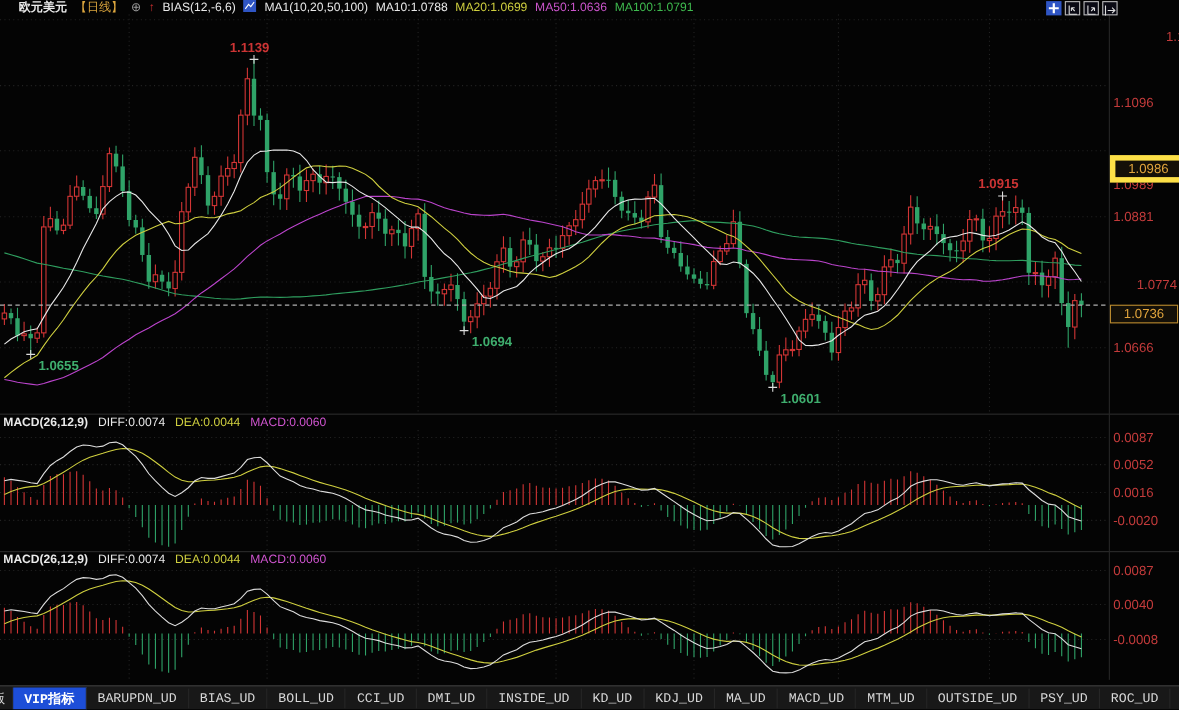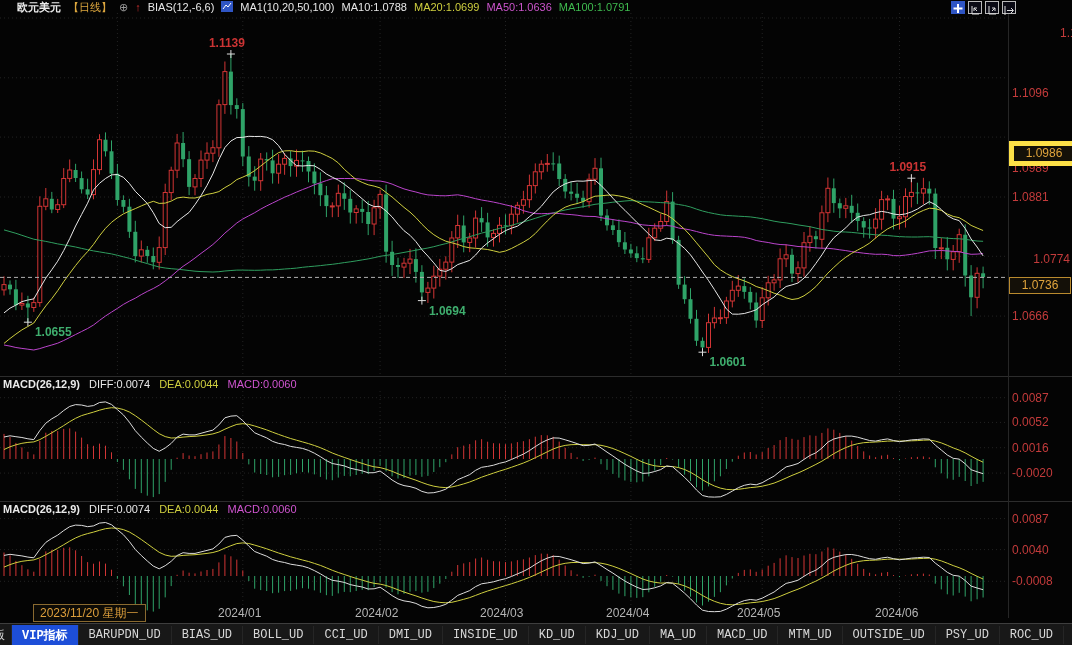--- a/index.html
+++ b/index.html
@@ -838,29 +838,20 @@
       <div class="axlab" style="top: 26px; margin-left: 48px;">1.1204</div>
       <div class="axlab" style="top: 86px;">1.1096</div>
       <div class="axlab" style="top: 130px; margin-top: 31px;">1.0989</div>
       <div class="axlab" style="top: 190px;">1.0881</div>
       <div class="axlab" style="top: 252px; text-align: right;">1.0774</div>
       <div class="axlab" style="top: 309px;">1.0666</div>
       <div class="axmark gray" style="top: 141px;">1.0986</div>
       <div class="axmark orange" style="top: 277px;">1.0736</div>
     </div>
 
-  <div id="daterow">
-      <div class="dfirst" style="left: 33px;">2023/11/20 星期一</div>
-      <div class="dlab" style="left: 218px;">2024/01</div>
-      <div class="dlab" style="left: 355px;">2024/02</div>
-      <div class="dlab" style="left: 480px;">2024/03</div>
-      <div class="dlab" style="left: 606px;">2024/04</div>
-      <div class="dlab" style="left: 737px;">2024/05</div>
-      <div class="dlab" style="left: 875px;">2024/06</div>
-    </div>
 
   <div id="tabbar">
       <div class="tab partial" style="text-indent: -8px;">版</div>
       <div class="tab sel">VIP指标</div>
       <div class="tab">BARUPDN_UD</div>
       <div class="tab">BIAS_UD</div>
       <div class="tab">BOLL_UD</div>
       <div class="tab">CCI_UD</div>
       <div class="tab">DMI_UD</div>
       <div class="tab">INSIDE_UD</div>

